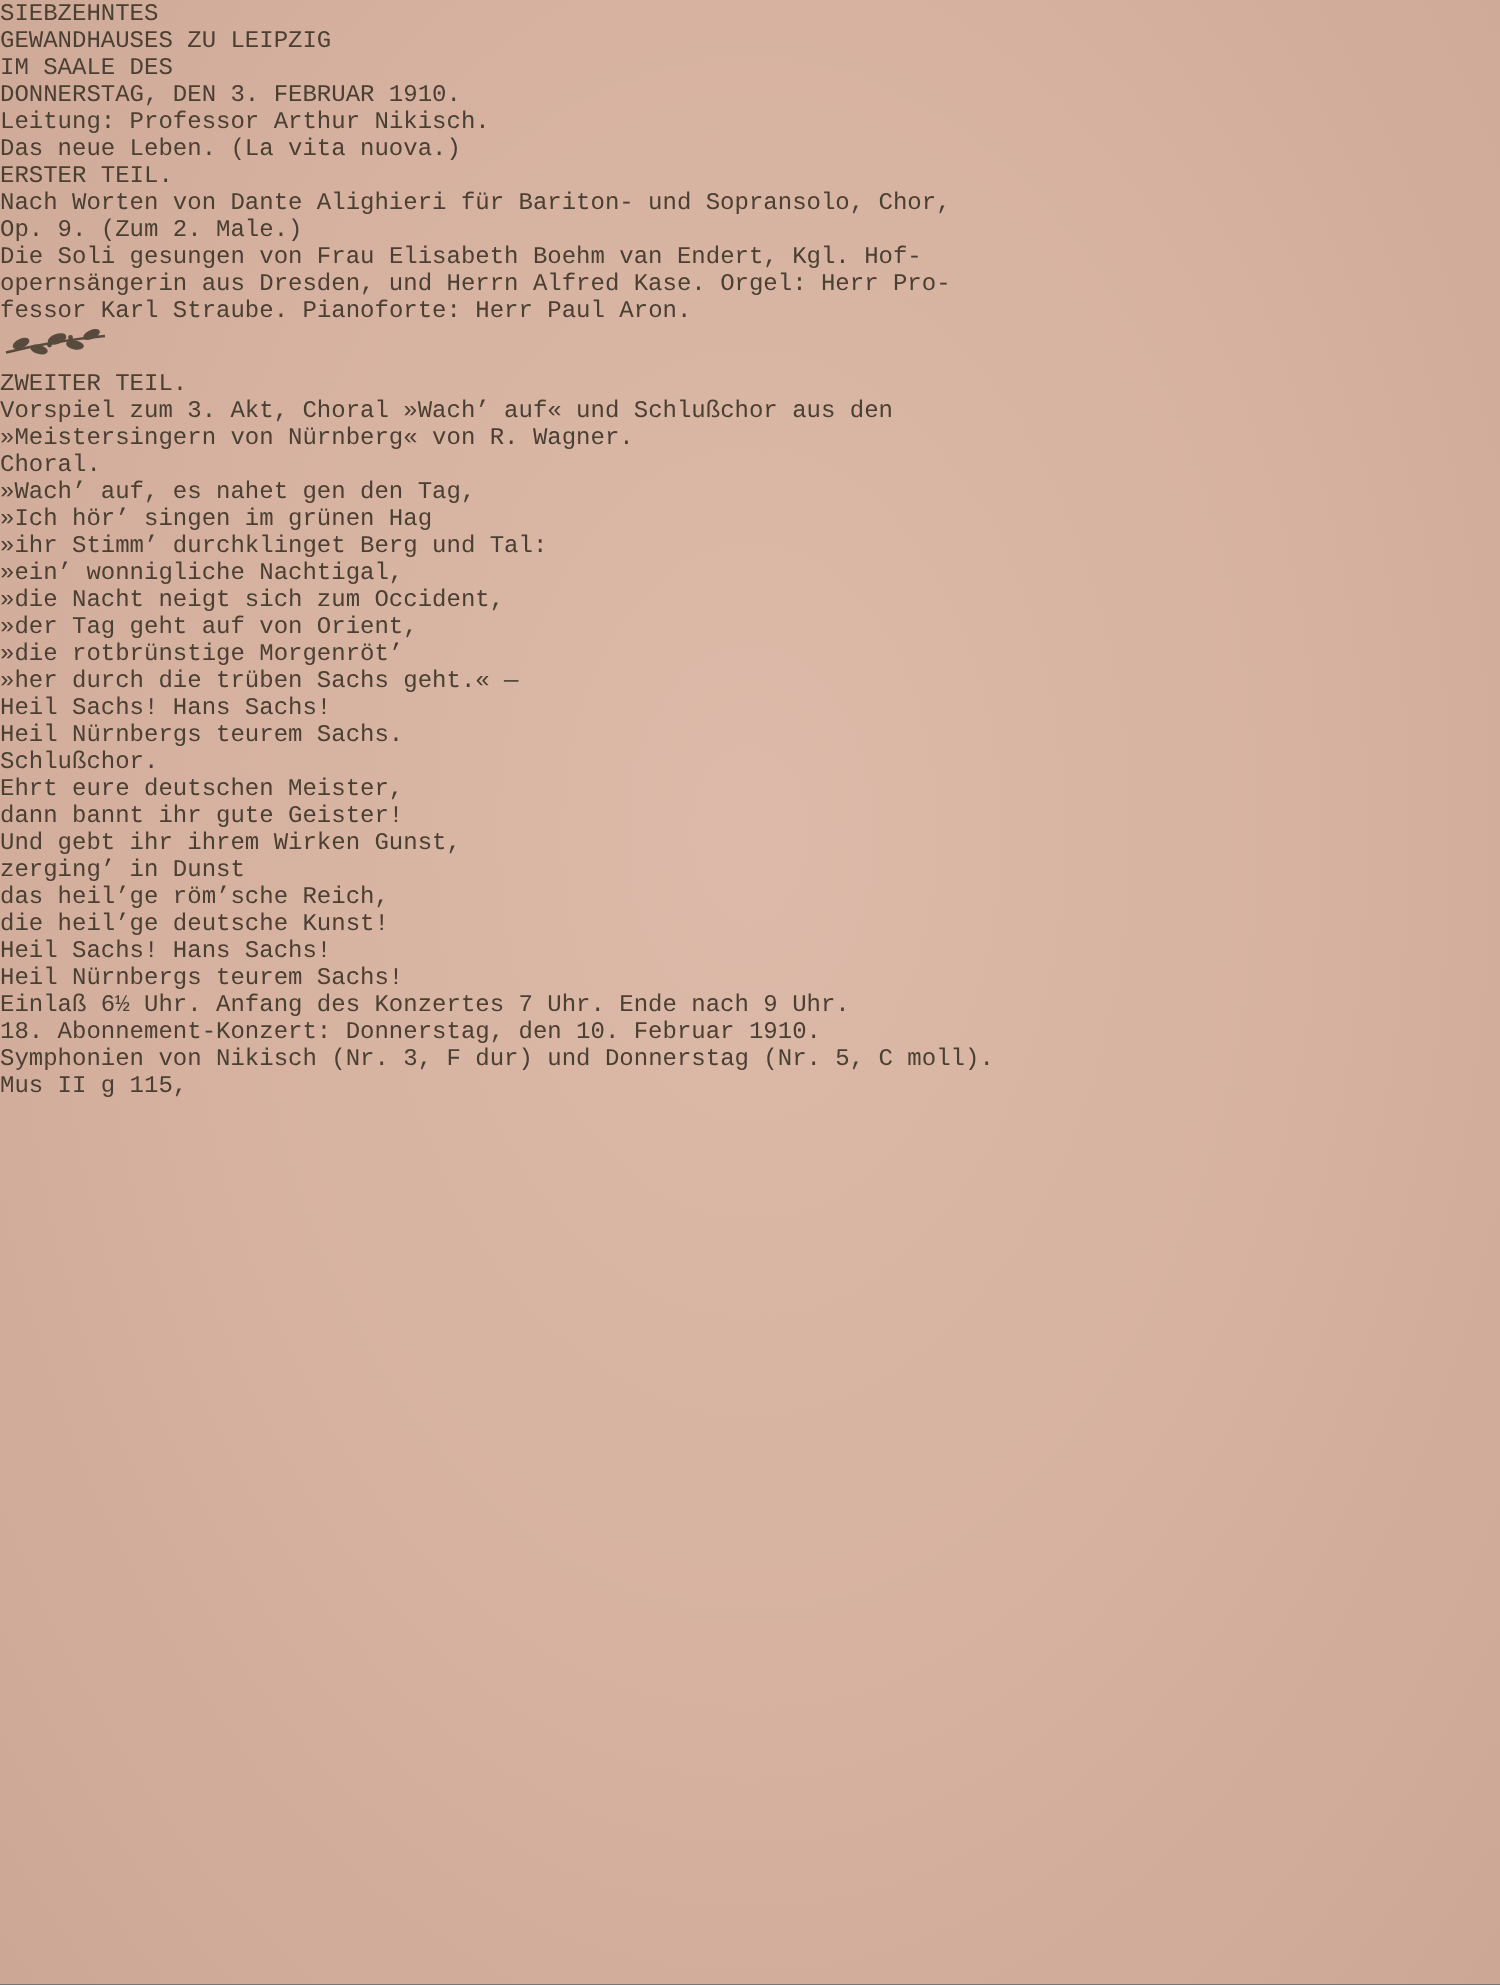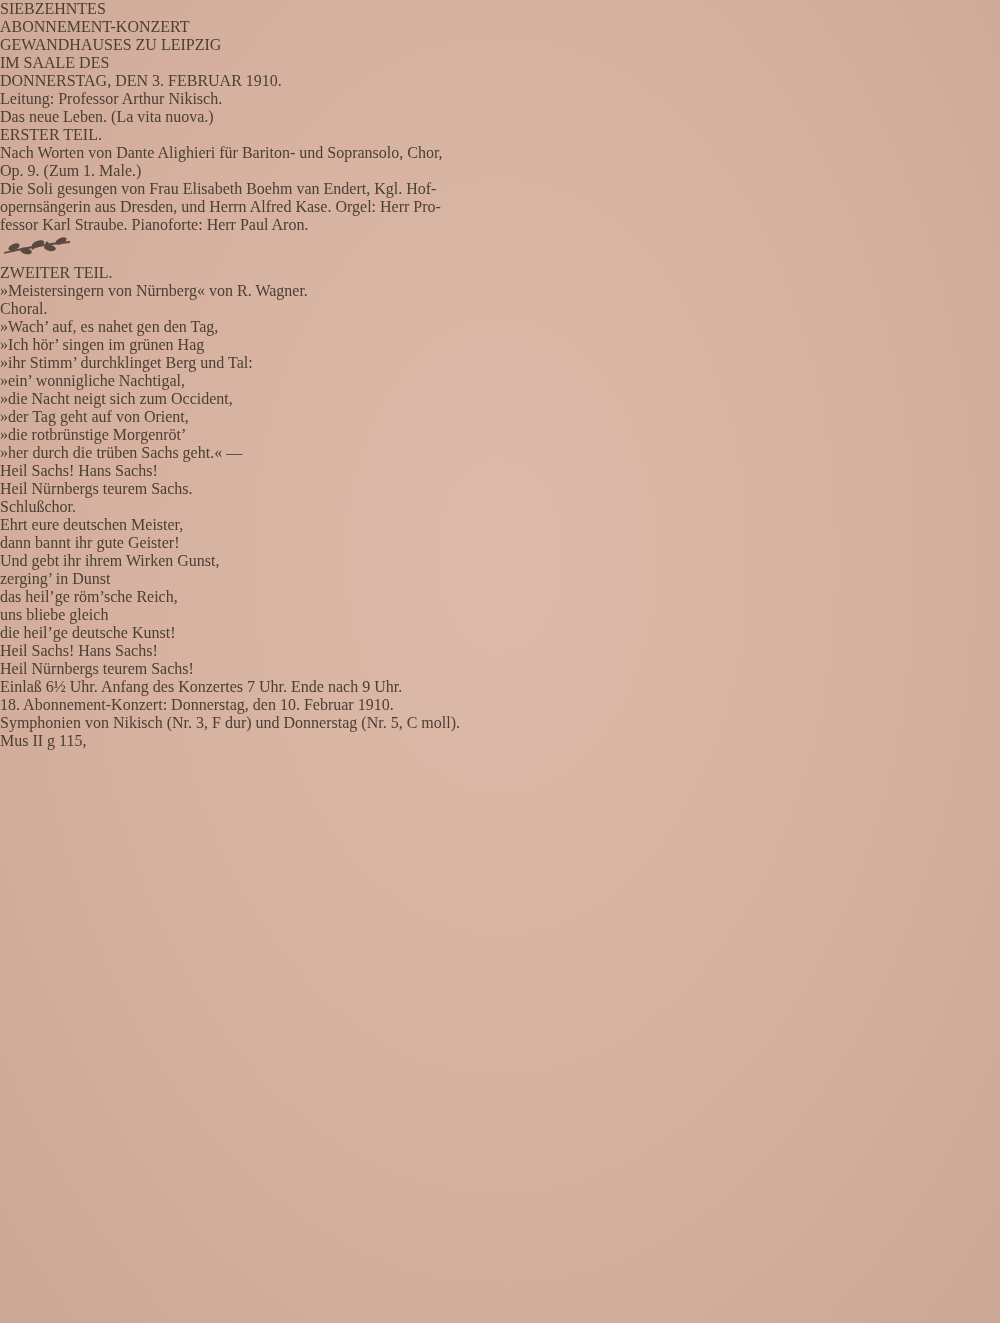--- a/index.html
+++ b/index.html
@@ -1,17 +1,17 @@
 <!DOCTYPE html>
 <html><head>
 <meta charset="utf-8">
 <style>
   html,body{margin:0;padding:0;background:#101010;}
   .stage{position:relative;width:1000px;height:1323px;background:#e5e5e5;overflow:hidden;
-         font-family:Liberation Serif, serif;color:#4a3f33;}
+         font-family:Liberation Mono, monospace;color:#4a3f33;}
   .paper{position:absolute;inset:0;
     background:radial-gradient(ellipse at 50% 42%, #dcb9a8 0%, #d6b1a0 55%, #cda795 100%);
     clip-path:polygon(22px 14px,500px 10px,935px 8px,958px 14px,963px 18px,978px 40px,971px 47px,
       984px 54px,983px 120px,979px 400px,985px 600px,980px 700px,978px 752px,958px 760px,945px 775px,
       973px 788px,972px 818px,952px 830px,962px 846px,947px 860px,972px 872px,974px 1000px,
       978px 1160px,974px 1212px,960px 1232px,933px 1247px,898px 1252px,724px 1242px,718px 1250px,
       420px 1254px,240px 1249px,110px 1252px,60px 1248px,26px 1253px,20px 640px;}
   .paper::after{content:'';position:absolute;inset:0;pointer-events:none;
     background:radial-gradient(ellipse at 50% 45%, rgba(255,255,255,0.05) 0%, rgba(84,56,40,0.07) 88%);}
   .blk{position:absolute;left:0;width:1000px;text-align:center;}
@@ -78,37 +78,36 @@
 
 <div class="stage">
 
   <div class="speck sp1"></div>
   <div class="speck sp2"></div>
   <div class="speck sp3"></div>
 
   <div class="paper">
 
     <div class="blk series">SIEBZEHNTES</div>
-    <div class="blk maintitle">ABONNEMENT-KONZERT</div>
     <div class="blk venue2">GEWANDHAUSES ZU LEIPZIG</div>
     <div class="blk venue1">IM SAALE DES</div>
     <div class="blk dateline">DONNERSTAG, DEN 3. FEBRUAR 1910.</div>
 
     <div class="rule1"><span class="dot"></span></div>
 
     <div class="blk leitung"><span>Leitung: Professor </span><span class="it">Arthur Nikisch.</span></div>
 
     <div class="rule2"></div>
 
     <div class="blk worktitle">Das neue Leben. (La vita nuova.)</div>
     <div class="blk teilhead et-head">ERSTER TEIL.</div>
 
     <div class="para desc">
       <div class="just">Nach Worten von Dante Alighieri für Bariton- und Sopransolo, Chor,</div>
-      <div class="ctr pre">Op. 9.  (Zum 1. Male.)</div>
+      <div class="ctr pre">Op. 9.  (Zum 2. Male.)</div>
     </div>
 
     <div class="para soli">
       <div class="just ind"><span>Die Soli gesungen von Frau </span><span class="it">Elisabeth Boehm van Endert</span><span>, Kgl. Hof-</span></div>
       <div class="just"><span>opernsängerin aus Dresden, und Herrn </span><span class="it">Alfred Kase</span><span>.  Orgel: Herr Pro-</span></div>
       <div><span>fessor </span><span class="it">Karl Straube.</span><span class="pre">  Pianoforte: Herr </span><span class="it">Paul Aron.</span></div>
     </div>
 
     <div class="blk fleuron">
       <svg width="74" height="26" viewBox="0 0 74 26">
@@ -121,20 +120,21 @@
           <ellipse cx="61" cy="7" rx="6" ry="3" transform="rotate(-25 61 7)"></ellipse>
           <circle cx="33" cy="14" r="1.6"></circle>
           <circle cx="47" cy="9" r="1.6"></circle>
         </g>
       </svg>
     </div>
 
     <div class="blk teilhead zt-head">ZWEITER TEIL.</div>
 
     <div class="para prog">
+      <div class="just"><span class="b">Vorspiel</span><span> zum 3. Akt, </span><span class="b">Choral</span><span> »Wach’ auf« und </span><span class="b">Schlußchor</span><span> aus den</span></div>
       <div class="ctr"><span>»Meistersingern von Nürnberg« von R. </span><span class="sc">Wagner.</span></div>
     </div>
 
     <div class="cols">
       <div class="colL">
         <div class="coltitle">Choral.</div>
         <div class="pline">»Wach’ auf, es nahet gen den Tag,</div>
         <div class="pline">»Ich hör’ singen im grünen Hag</div>
         <div class="pline">»ihr Stimm’ durchklinget Berg und Tal:</div>
         <div class="pline">»ein’ wonnigliche Nachtigal,</div>
@@ -145,21 +145,20 @@
         <div class="pline refrain">Heil Sachs!  Hans Sachs!</div>
         <div class="pline refrain">Heil Nürnbergs teurem Sachs.</div>
       </div>
       <div class="colR">
         <div class="coltitle">Schlußchor.</div>
         <div class="pline">Ehrt eure deutschen Meister,</div>
         <div class="pline">dann bannt ihr gute Geister!</div>
         <div class="pline">Und gebt ihr ihrem Wirken Gunst,</div>
         <div class="pline">zerging’ in Dunst</div>
         <div class="pline">das heil’ge röm’sche Reich,</div>
-        <div class="pline">uns bliebe gleich</div>
         <div class="pline">die heil’ge deutsche Kunst!</div>
         <div class="vspace"></div>
         <div class="pline">Heil Sachs!  Hans Sachs!</div>
         <div class="pline">Heil Nürnbergs teurem Sachs!</div>
       </div>
     </div>
 
     <div class="rulebox">
       <div class="drule"></div>
       <div class="times-line">Einlaß 6½ Uhr.   Anfang des Konzertes 7 Uhr.   Ende nach 9 Uhr.</div>

